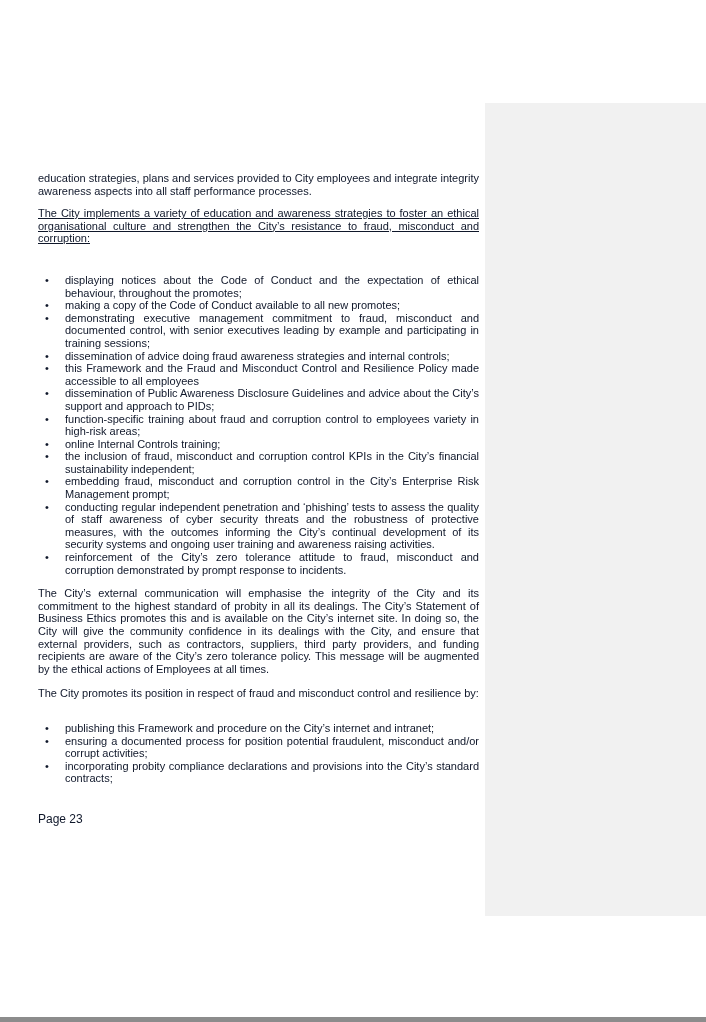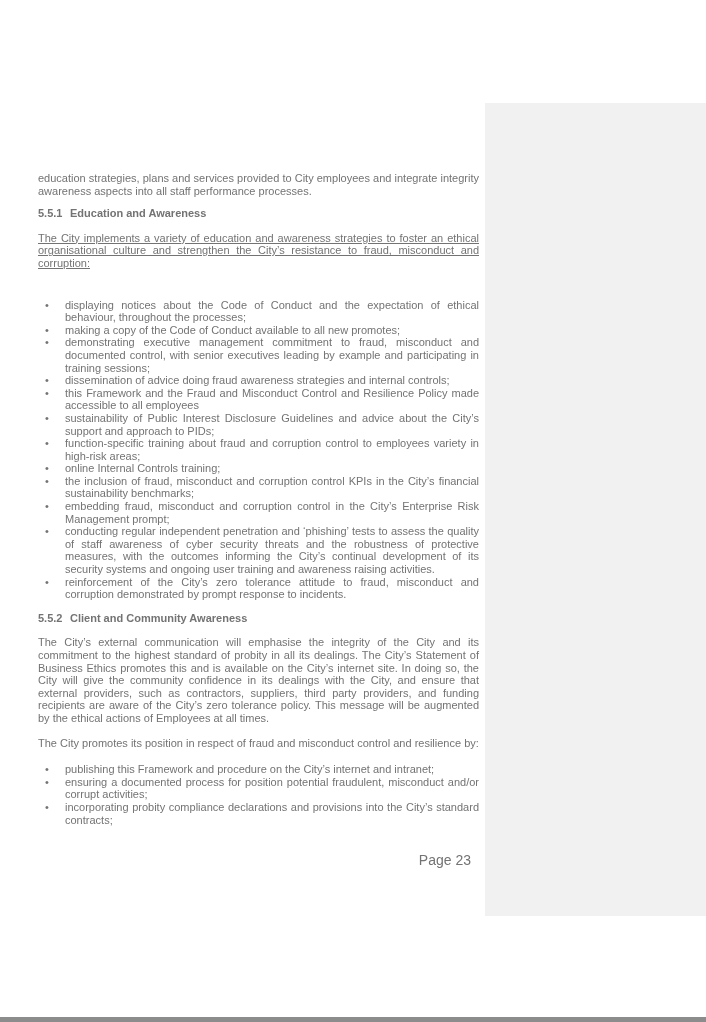--- a/index.html
+++ b/index.html
@@ -4,21 +4,21 @@
 <style>
   * { margin: 0; padding: 0; box-sizing: border-box; }
   html, body { background: #ffffff; }
   .page {
     position: relative;
     width: 706px;
     height: 1022px;
     background: #ffffff;
     overflow: hidden;
     font-family: "Liberation Sans", sans-serif;
-    color: #737373;
+    color: #0f172a;
   }
   .notes-panel {
     position: absolute;
     left: 485px;
     top: 103px;
     width: 221px;
     height: 813px;
     background: #f1f1f1;
   }
   .bottom-bar {
@@ -60,52 +60,47 @@
   .bullet-item .marker {
     flex: 0 0 27px;
     padding-left: 7px;
     text-align: left;
   }
   .bullet-item .btext {
     flex: 1 1 auto;
     text-align: justify;
   }
   .s2-para { margin-bottom: 12px; }
-  .s2-para-last { margin-bottom: 14px; }
+  .s2-para-last { margin-bottom: 22px; }
   .page-footer {
     margin-top: 29px;
-    text-align: right;
-    font-size: 14px;
+    font-size: 12px;
     line-height: 11px;
     padding-right: 8px;
   }
 </style>
 </head>
 <body>
 
 <div class="page">
 
   <div class="notes-panel"></div>
 
   <div class="content">
 
     <p class="para intro">education strategies, plans and services provided to City employees and integrate integrity awareness aspects into all staff performance processes.</p>
 
-    <div class="section-heading">
-      <span class="sec-num">5.5.1</span>
-      <span class="sec-title">Education and Awareness</span>
-    </div>
 
     <p class="para lead">The City implements a variety of education and awareness strategies to foster an ethical organisational culture and strengthen the City’s resistance to fraud, misconduct and corruption:</p>
 
     <ul class="bullet-list">
 
         <li class="bullet-item">
           <span class="marker">•</span>
-          <span class="btext">displaying notices about the Code of Conduct and the expectation of ethical behaviour, throughout the processes;</span>
+          <span class="btext">displaying notices about the Code of Conduct and the expectation of ethical behaviour, throughout the promotes;</span>
         </li>
 
         <li class="bullet-item">
           <span class="marker">•</span>
           <span class="btext">making a copy of the Code of Conduct available to all new promotes;</span>
         </li>
 
         <li class="bullet-item">
           <span class="marker">•</span>
           <span class="btext">demonstrating executive management commitment to fraud, misconduct and documented control, with senior executives leading by example and participating in training sessions;</span>
@@ -116,58 +111,54 @@
           <span class="btext">dissemination of advice doing fraud awareness strategies and internal controls;</span>
         </li>
 
         <li class="bullet-item">
           <span class="marker">•</span>
           <span class="btext">this Framework and the Fraud and Misconduct Control and Resilience Policy made accessible to all employees</span>
         </li>
 
         <li class="bullet-item">
           <span class="marker">•</span>
-          <span class="btext">sustainability of Public Interest Disclosure Guidelines and advice about the City’s support and approach to PIDs;</span>
+          <span class="btext">dissemination of Public Awareness Disclosure Guidelines and advice about the City’s support and approach to PIDs;</span>
         </li>
 
         <li class="bullet-item">
           <span class="marker">•</span>
           <span class="btext">function-specific training about fraud and corruption control to employees variety in high-risk areas;</span>
         </li>
 
         <li class="bullet-item">
           <span class="marker">•</span>
           <span class="btext">online Internal Controls training;</span>
         </li>
 
         <li class="bullet-item">
           <span class="marker">•</span>
-          <span class="btext">the inclusion of fraud, misconduct and corruption control KPIs in the City’s financial sustainability benchmarks;</span>
+          <span class="btext">the inclusion of fraud, misconduct and corruption control KPIs in the City’s financial sustainability independent;</span>
         </li>
 
         <li class="bullet-item">
           <span class="marker">•</span>
           <span class="btext">embedding fraud, misconduct and corruption control in the City’s Enterprise Risk Management prompt;</span>
         </li>
 
         <li class="bullet-item">
           <span class="marker">•</span>
           <span class="btext">conducting regular independent penetration and ‘phishing’ tests to assess the quality of staff awareness of cyber security threats and the robustness of protective measures, with the outcomes informing the City’s continual development of its security systems and ongoing user training and awareness raising activities.</span>
         </li>
 
         <li class="bullet-item">
           <span class="marker">•</span>
           <span class="btext">reinforcement of the City’s zero tolerance attitude to fraud, misconduct and corruption demonstrated by prompt response to incidents.</span>
         </li>
       </ul>
 
-    <div class="section-heading">
-      <span class="sec-num">5.5.2</span>
-      <span class="sec-title">Client and Community Awareness</span>
-    </div>
 
 
     <p class="para s2-para">The City’s external communication will emphasise the integrity of the City and its commitment to the highest standard of probity in all its dealings.  The City’s Statement of Business Ethics promotes this and is available on the City’s internet site.  In doing so, the City will give the community confidence in its dealings with the City, and ensure that external providers, such as contractors, suppliers, third party providers, and funding recipients are aware of the City’s zero tolerance policy.  This message will be augmented by the ethical actions of Employees at all times.</p>
 
     <p class="para s2-para-last">The City promotes its position in respect of fraud and misconduct control and resilience by:</p>
 
     <ul class="bullet-list">
 
         <li class="bullet-item">
           <span class="marker">•</span>

